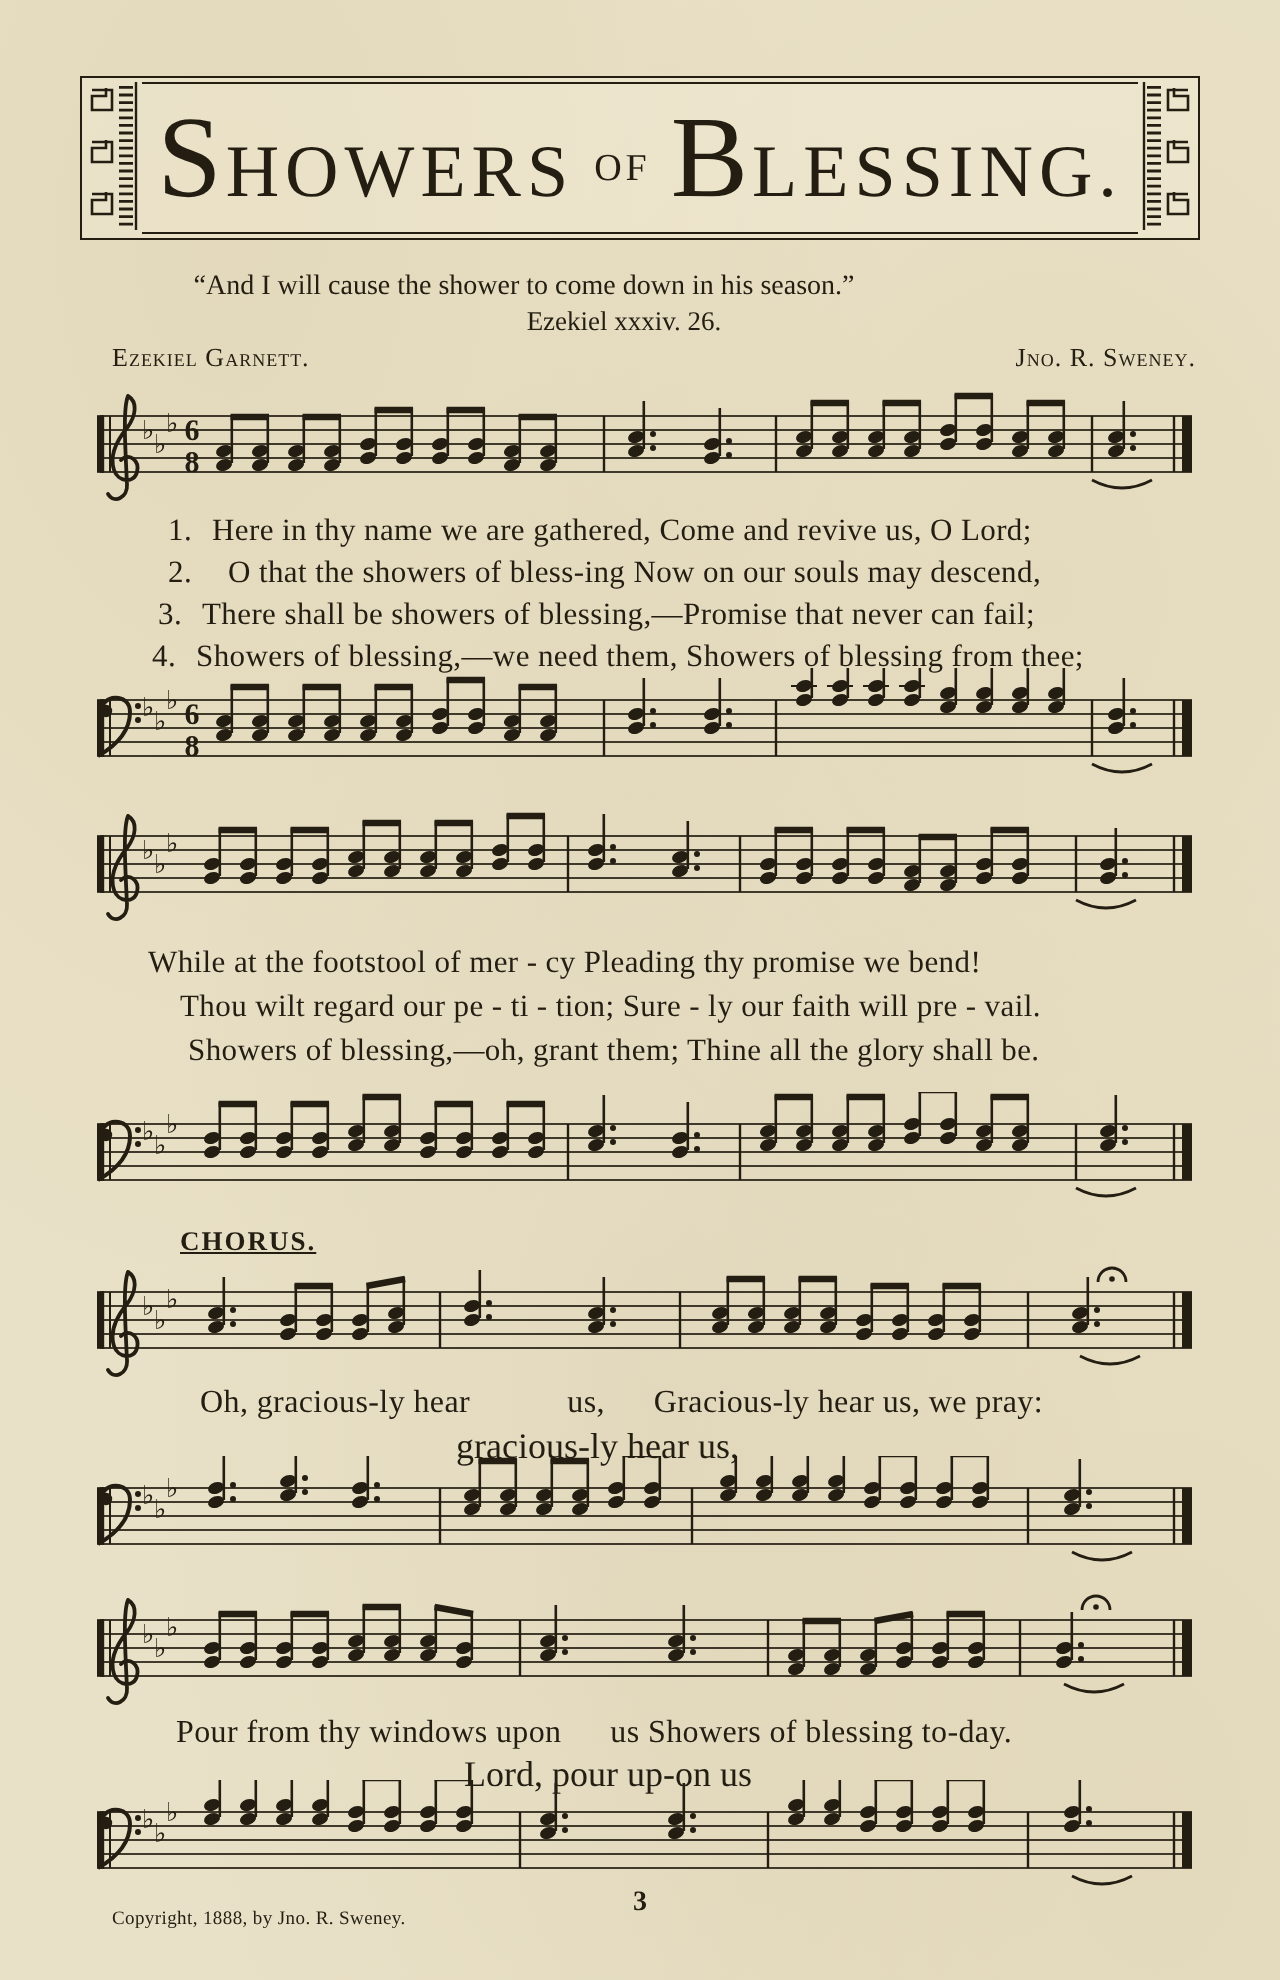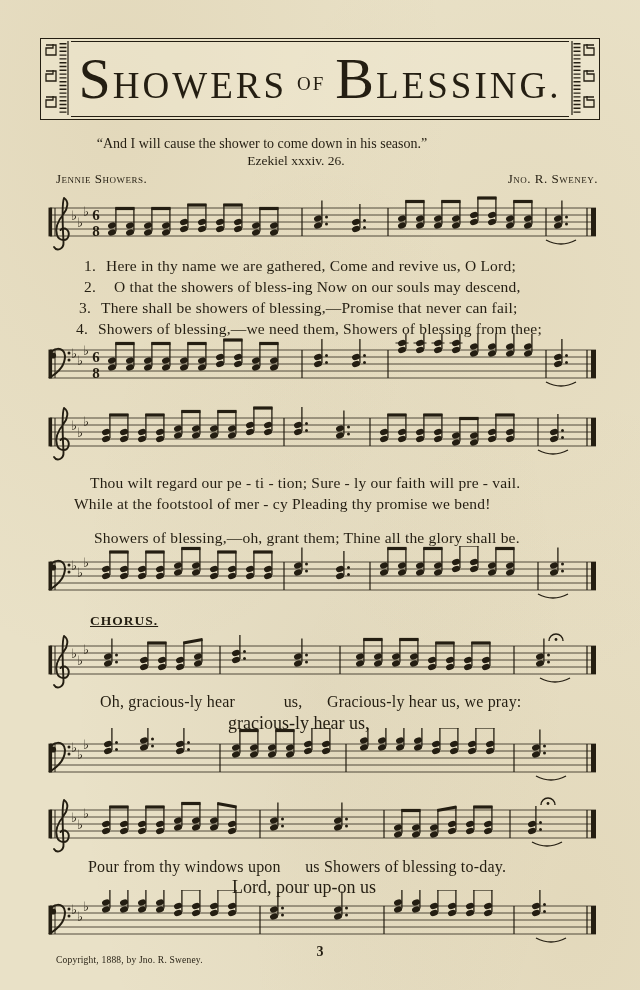--- a/index.html
+++ b/index.html
@@ -20,21 +20,21 @@
     background:rgba(246,240,220,.35);box-sizing:border-box;display:flex;align-items:stretch;}
   .banner-inner{flex:1;margin:2px 0;border-top:1px solid #241e12;border-bottom:1px solid #241e12;
     display:flex;align-items:center;justify-content:center;white-space:nowrap;}
   .banner-end{width:30px;display:flex;align-items:stretch;}
   .title-line{display:flex;align-items:baseline;letter-spacing:2px;}
   .cap{font-size:58px;line-height:1;font-weight:normal;}
   .caps{font-size:37px;letter-spacing:3px;}
   .of{font-size:19px;letter-spacing:2px;margin:0 10px;position:relative;top:-8px;}
   
   .quote{left:0;top:136px;width:524px;text-align:center;font-size:14px;}
-  .reference{left:0;top:153px;width:592px;text-align:center;font-size:13.5px;}
+  .reference{left:16px;top:153px;width:592px;text-align:center;font-size:13.5px;}
   .credit{top:171px;font-size:13px;font-variant:small-caps;letter-spacing:.5px;}
   .credit.l{left:56px;}
   .credit.r{right:42px;text-align:right;}
   .verseline{font-size:15.5px;white-space:nowrap;letter-spacing:.2px;}
   .vnum{display:inline-block;width:22px;}
   .chorus-label{left:90px;top:613px;font-size:13.5px;font-variant:small-caps;letter-spacing:1px;font-weight:bold;text-decoration:underline;}
   .echo{font-size:18px;}
   .copyright{left:56px;top:938px;font-size:9.5px;letter-spacing:.2px;margin-top:17px;}
   .pagenum{left:0;top:944px;width:640px;text-align:center;font-size:14px;font-weight:bold;}
   .staff-svg{left:40px;width:560px;height:68px;}
@@ -66,21 +66,21 @@
         <path d="M5,6 h10 v10 h-10 v-7 h7 v-4 M5,32 h10 v10 h-10 v-7 h7 v-4 M5,58 h10 v10 h-10 v-7 h7 v-4" fill="none" stroke="#241e12" stroke-width="1.3"></path>
         <line x1="22" y1="4" x2="22" y2="74" stroke="#241e12" stroke-width="7" stroke-dasharray="1.4 2.4"></line>
         <line x1="27" y1="2" x2="27" y2="76" stroke="#241e12" stroke-width="1.2"></line>
       </svg>
     </div>
   </div>
 
   <div class="abs quote">“And I will cause the shower to come down in his season.”</div>
   <div class="abs reference">Ezekiel xxxiv. 26.</div>
 
-  <div class="abs credit l">Jennie Showers.</div>
+  <div class="abs credit l">Ezekiel Garnett.</div>
   <div class="abs credit r">Jno. R. Sweney.</div>
 
   <div class="abs staff-svg" style="top:192px"><svg viewBox="0 0 560 68" width="560" height="68">
         <line x1="10" y1="16" x2="556" y2="16" stroke="#241e12" stroke-width="0.9" opacity="0.85"></line>
         <line x1="10" y1="23" x2="556" y2="23" stroke="#241e12" stroke-width="0.9" opacity="0.85"></line>
         <line x1="10" y1="30" x2="556" y2="30" stroke="#241e12" stroke-width="0.9" opacity="0.85"></line>
         <line x1="10" y1="37" x2="556" y2="37" stroke="#241e12" stroke-width="0.9" opacity="0.85"></line>
         <line x1="10" y1="44" x2="556" y2="44" stroke="#241e12" stroke-width="0.9" opacity="0.85"></line>
         <rect x="8.5" y="15.6" width="3.6" height="28.8" fill="#241e12"></rect>
         <line x1="15" y1="16" x2="15" y2="44" stroke="#241e12" stroke-width="1"></line>
@@ -382,23 +382,23 @@
         <circle cx="308.5" cy="32" r="1.5" fill="#241e12"></circle>
         <ellipse cx="514" cy="30" rx="4.1" ry="2.9" fill="#241e12" transform="rotate(-18 514 30)"></ellipse>
         <ellipse cx="514" cy="37" rx="4.1" ry="2.9" fill="#241e12" transform="rotate(-18 514 37)"></ellipse>
         <line x1="517.9" y1="36" x2="517.9" y2="12" stroke="#241e12" stroke-width="1.3"></line>
         <circle cx="522.5" cy="28.5" r="1.5" fill="#241e12"></circle>
         <circle cx="522.5" cy="35.5" r="1.5" fill="#241e12"></circle>
         <path d="M498,48 Q513,56 528,48" fill="none" stroke="#241e12" stroke-width="1.4"></path>
       </svg></div>
 
   <div class="abs" style="left:62px;top:470px">
+    <div class="verseline" style="margin-top:3px;margin-left:12px">While at the footstool of mer - cy  Pleading thy promise we bend!</div>
     <div class="verseline" style="margin-top:4px;margin-left:28px">Thou wilt regard our pe - ti - tion; Sure - ly our faith will pre - vail.</div>
-    <div class="verseline" style="margin-top:3px;margin-left:12px">While at the footstool of mer - cy  Pleading thy promise we bend!</div>
-    <div class="verseline" style="margin-top:16px;margin-left:32px">Showers of blessing,—oh, grant them; Thine all the glory shall be.</div>
+    <div class="verseline" style="margin-top:4px;margin-left:32px">Showers of blessing,—oh, grant them; Thine all the glory shall be.</div>
   </div>
 
   <div class="abs staff-svg" style="top:546px"><svg viewBox="0 0 560 68" width="560" height="68">
         <line x1="10" y1="16" x2="556" y2="16" stroke="#241e12" stroke-width="0.9" opacity="0.85"></line>
         <line x1="10" y1="23" x2="556" y2="23" stroke="#241e12" stroke-width="0.9" opacity="0.85"></line>
         <line x1="10" y1="30" x2="556" y2="30" stroke="#241e12" stroke-width="0.9" opacity="0.85"></line>
         <line x1="10" y1="37" x2="556" y2="37" stroke="#241e12" stroke-width="0.9" opacity="0.85"></line>
         <line x1="10" y1="44" x2="556" y2="44" stroke="#241e12" stroke-width="0.9" opacity="0.85"></line>
         <rect x="8.5" y="15.6" width="3.6" height="28.8" fill="#241e12"></rect>
         <line x1="15" y1="16" x2="15" y2="44" stroke="#241e12" stroke-width="1"></line>

